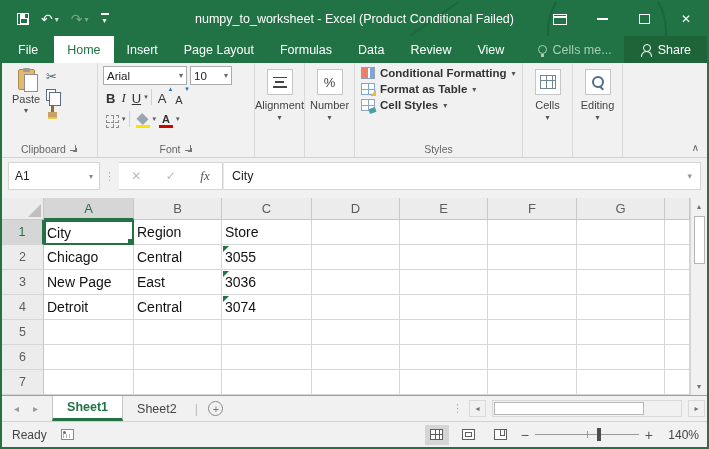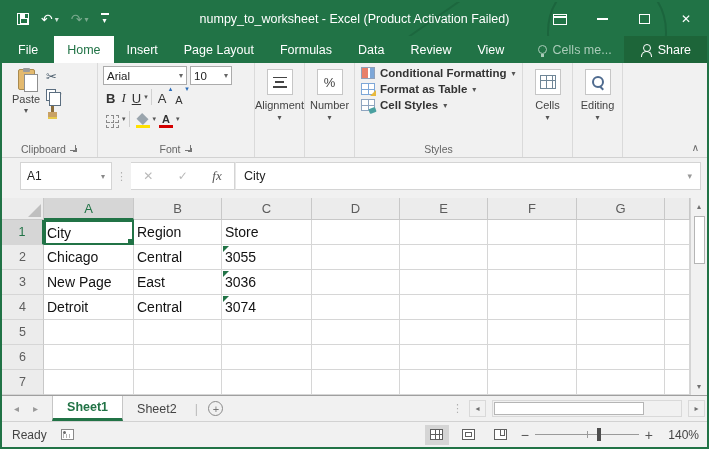--- a/index.html
+++ b/index.html
@@ -126,21 +126,21 @@
       linear-gradient(90deg,#7da7d8 0 1px,transparent 1px) 6px 0/100% 100% no-repeat; }
   .icon-fat::after { content:""; position:absolute; right:-2px; bottom:-2px; width:6px; height:6px; background:#e8b93c; clip-path:polygon(0 100%,100% 0,100% 100%); }
   .icon-cs { width:14px; height:12px; border:1px solid #8fa5c0; position:relative; background:#fff; }
   .icon-cs::before { content:""; position:absolute; inset:0; background:
       linear-gradient(#8fa5c0 0 1px,transparent 1px) 0 5px/100% 100% no-repeat,
       linear-gradient(90deg,#8fa5c0 0 1px,transparent 1px) 6px 0/100% 100% no-repeat; }
   .icon-cs::after { content:""; position:absolute; right:-2px; bottom:-3px; width:7px; height:5px; background:#4aa0a0; border-radius:1px; transform:rotate(-20deg); }
   .collapse-ribbon { position:absolute; right:8px; bottom:4px; color:#666; font-size:10px; }
 
   
-  .formula-zone { height:40px; background:#f1f1f1; flex:0 0 auto; padding:4px 0 0 12px; }
+  .formula-zone { height:40px; background:#f1f1f1; flex:0 0 auto; padding:4px 0 0 0; }
   .formula-row { height:28px; display:flex; align-items:stretch; background:#f1f1f1; }
   .namebox { width:92px; margin-left:6px; background:#fff; border:1px solid #d4d4d4; display:flex; align-items:center; justify-content:space-between; padding:0 6px; font-size:12px; color:#222; }
   .namebox .dd { font-size:8px; color:#888; }
   .fdots { display:flex; align-items:center; padding:0 4px; color:#b0b0b0; font-size:11px; }
   .fbuttons { background:#fff; border:1px solid #d4d4d4; border-left:none; display:flex; align-items:center; width:104px; justify-content:space-around; }
   .fbtn { color:#b9b9b9; font-size:12px; }
   .fx { color:#555; font-style:italic; font-family:"Liberation Serif","DejaVu Serif",serif; font-size:13px; }
   .formula-field { flex:1; background:#fff; border:1px solid #d4d4d4; border-left:1px solid #e8e8e8; display:flex; align-items:center; padding:0 8px; font-size:12.5px; color:#222; margin-right:6px; justify-content:space-between; }
   .formula-field .dd { font-size:9px; color:#999; }
 
@@ -225,21 +225,21 @@
         </div>
       <div class="qat-btn dim">
           <span>↷</span>
           <span class="dd">▾</span>
         </div>
       <div class="qat-custom">
           <span class="bar"></span>
           <span class="dd">▾</span>
         </div>
     </div>
-    <div class="title-text">numpy_to_worksheet - Excel (Product Activation Failed)</div>
+    <div class="title-text">numpy_to_worksheet - Excel (Product Conditional Failed)</div>
     <div class="win-controls">
       <div class="win-btn">
           <span class="ribbon-opts"></span>
         </div>
       <div class="win-btn">
           <span class="minimize-shape"></span>
         </div>
       <div class="win-btn">
           <span class="maximize-shape"></span>
         </div>

